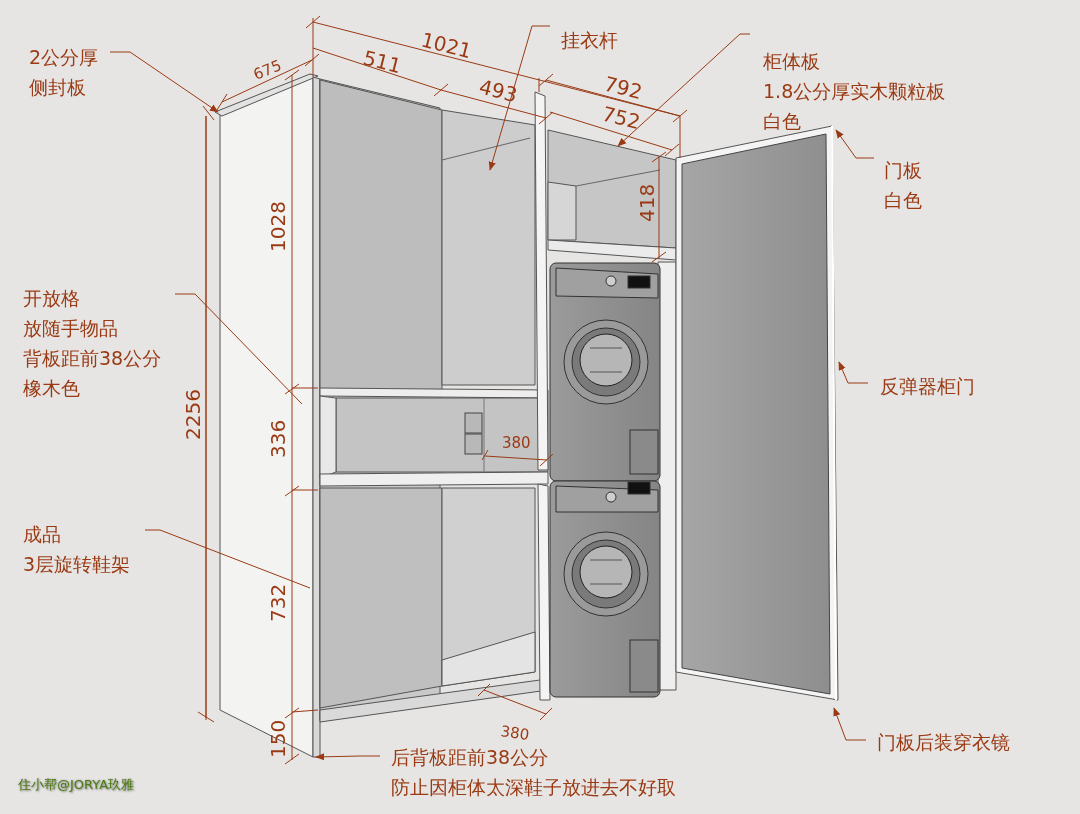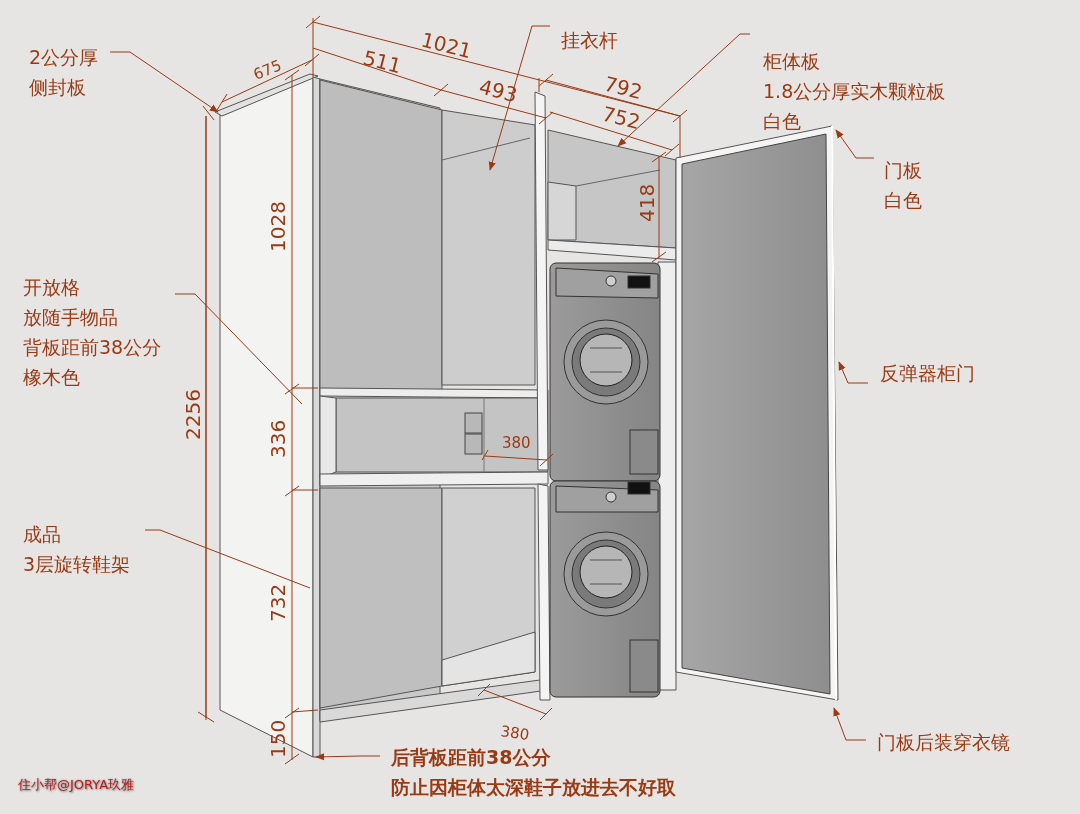--- a/index.html
+++ b/index.html
@@ -2,21 +2,21 @@
 <html><head>
 <meta charset="utf-8">
 <style>
   html, body { margin: 0; padding: 0; }
   body { width: 1080px; height: 814px; background: #e6e5e3; overflow: hidden; position: relative; font-family: "DejaVu Sans", sans-serif; }
   #stage { position: absolute; left: 0; top: 0; width: 1080px; height: 814px; }
   .note { position: absolute; color: #9a3a14; font-size: 19px; line-height: 30px; white-space: nowrap; }
   .note div { margin: 0; }
   .dim-text { fill: #9a3a14; font-size: 20px; font-family: "DejaVu Sans", sans-serif; }
   .dim-small { fill: #9a3a14; font-size: 15px; font-family: "DejaVu Sans", sans-serif; }
-  .watermark { position: absolute; left: 18px; top: 776px; color: #b91c1c; font-size: 13px; text-shadow: 0 0 2px #999, 1px 1px 2px #888; }
+  .watermark { position: absolute; left: 18px; top: 776px; color: #4d7c0f; font-size: 13px; text-shadow: 0 0 2px #999, 1px 1px 2px #888; }
 </style>
 </head>
 <body>
 
 <svg id="stage" viewBox="0 0 1080 814" xmlns="http://www.w3.org/2000/svg">
   <defs>
     <marker id="arrow" viewBox="0 0 10 10" refX="9" refY="5" markerWidth="9" markerHeight="9" orient="auto-start-reverse">
       <path d="M0,1 L10,5 L0,9 z" fill="#9a3a14"></path>
     </marker>
     <linearGradient id="doorGrad" x1="0" x2="1" y1="0" y2="0">
@@ -205,38 +205,38 @@
   <div>柜体板</div>
   <div>1.8公分厚实木颗粒板</div>
   <div>白色</div>
 </div>
 
 <div class="note" style="left:884px; top:147px;margin-top:8px;">
   <div>门板</div>
   <div>白色</div>
 </div>
 
-<div class="note" style="left:23px; top:272px;">
+<div class="note" style="left:23px; top:283px;">
   <div>开放格</div>
   <div>放随手物品</div>
   <div>背板距前38公分</div>
   <div>橡木色</div>
 </div>
 
-<div class="note" style="left:880px; top:358px;">
+<div class="note" style="left:880px; top:371px;">
   <div>反弹器柜门</div>
 </div>
 
 <div class="note" style="left:23px; top:519px;">
   <div>成品</div>
   <div>3层旋转鞋架</div>
 </div>
 
 <div class="note" style="left:877px; top:727px;text-align:right;">
   <div>门板后装穿衣镜</div>
 </div>
 
-<div class="note" style="left:391px; top:742px;font-weight:bold;">
+<div class="note" style="left:391px; top:742px;">
   <div>后背板距前38公分</div>
   <div>防止因柜体太深鞋子放进去不好取</div>
 </div>
 
 <div class="watermark">住小帮@JORYA玖雅</div>
 
 </body></html>

